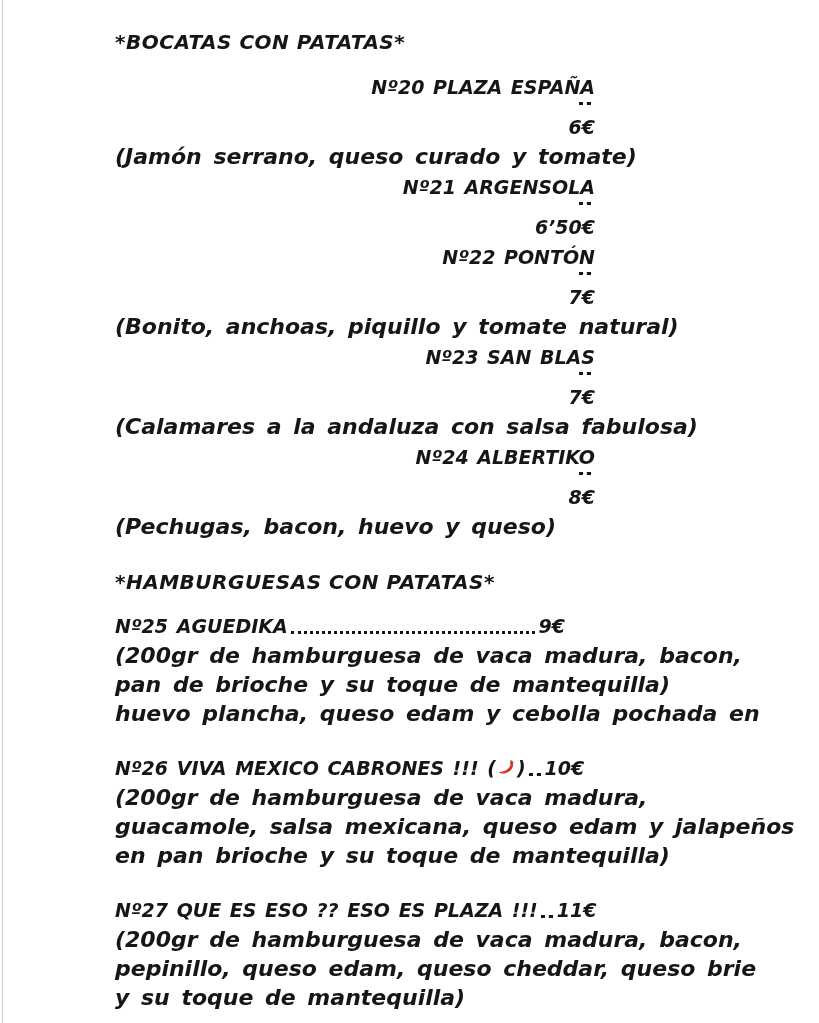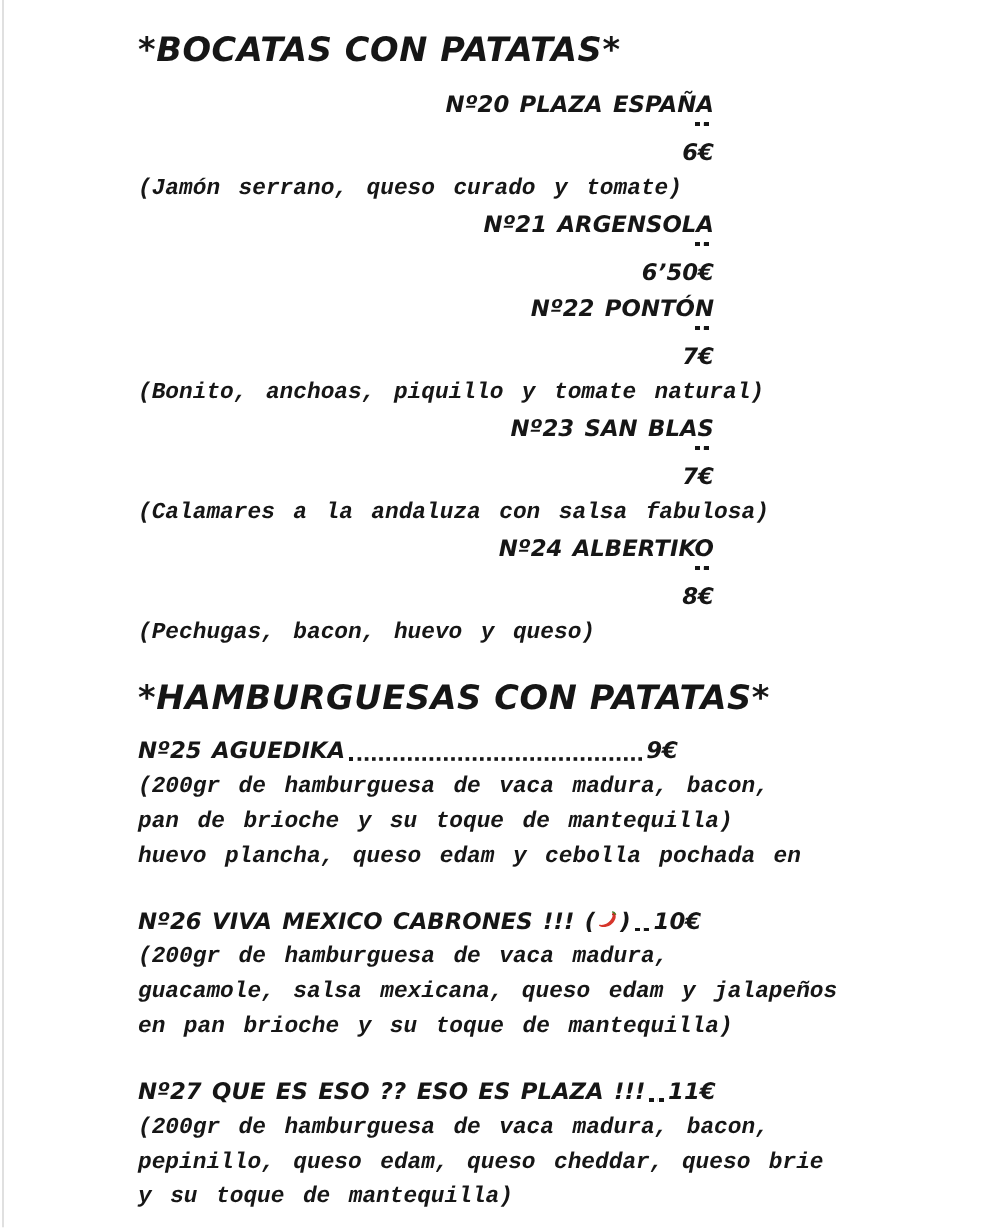--- a/index.html
+++ b/index.html
@@ -23,21 +23,21 @@
     left: 2px;
     top: 0;
     bottom: 0;
     width: 1px;
     background: #cccccc;
   }
   .page {
     padding: 24px 0 0 115px;
   }
   .section-title {
-    font-size: 28px;
+    font-size: 20px;
     line-height: 36px;
     margin: 0 0 12px 0;
     letter-spacing: 0.5px;
     white-space: nowrap;
   }
   .sec1 { margin-bottom: 22px; }
   .row {
     display: flex;
     align-items: flex-end;
   }
@@ -48,24 +48,23 @@
     white-space: nowrap;
     word-spacing: 2px;
   }
   .leader {
     flex: 1 1 auto;
     min-width: 12px;
     border-bottom: 3px dotted #161616;
     margin: 0 4px 7px 3px;
   }
   .desc {
-    font-size: 19px;
+    font-size: 22px;
     white-space: nowrap;
     word-spacing: 4px;
-    font-family: Liberation Mono, monospace;
   }
   .sec1 .desc { line-height: 30px; }
   .sec2 .desc { line-height: 29px; }
   .group { margin-bottom: 26px; }
   .group:last-child { margin-bottom: 0; }
   .chili-svg {
     vertical-align: -3px;
     margin: 0 1px;
   }
 </style>

